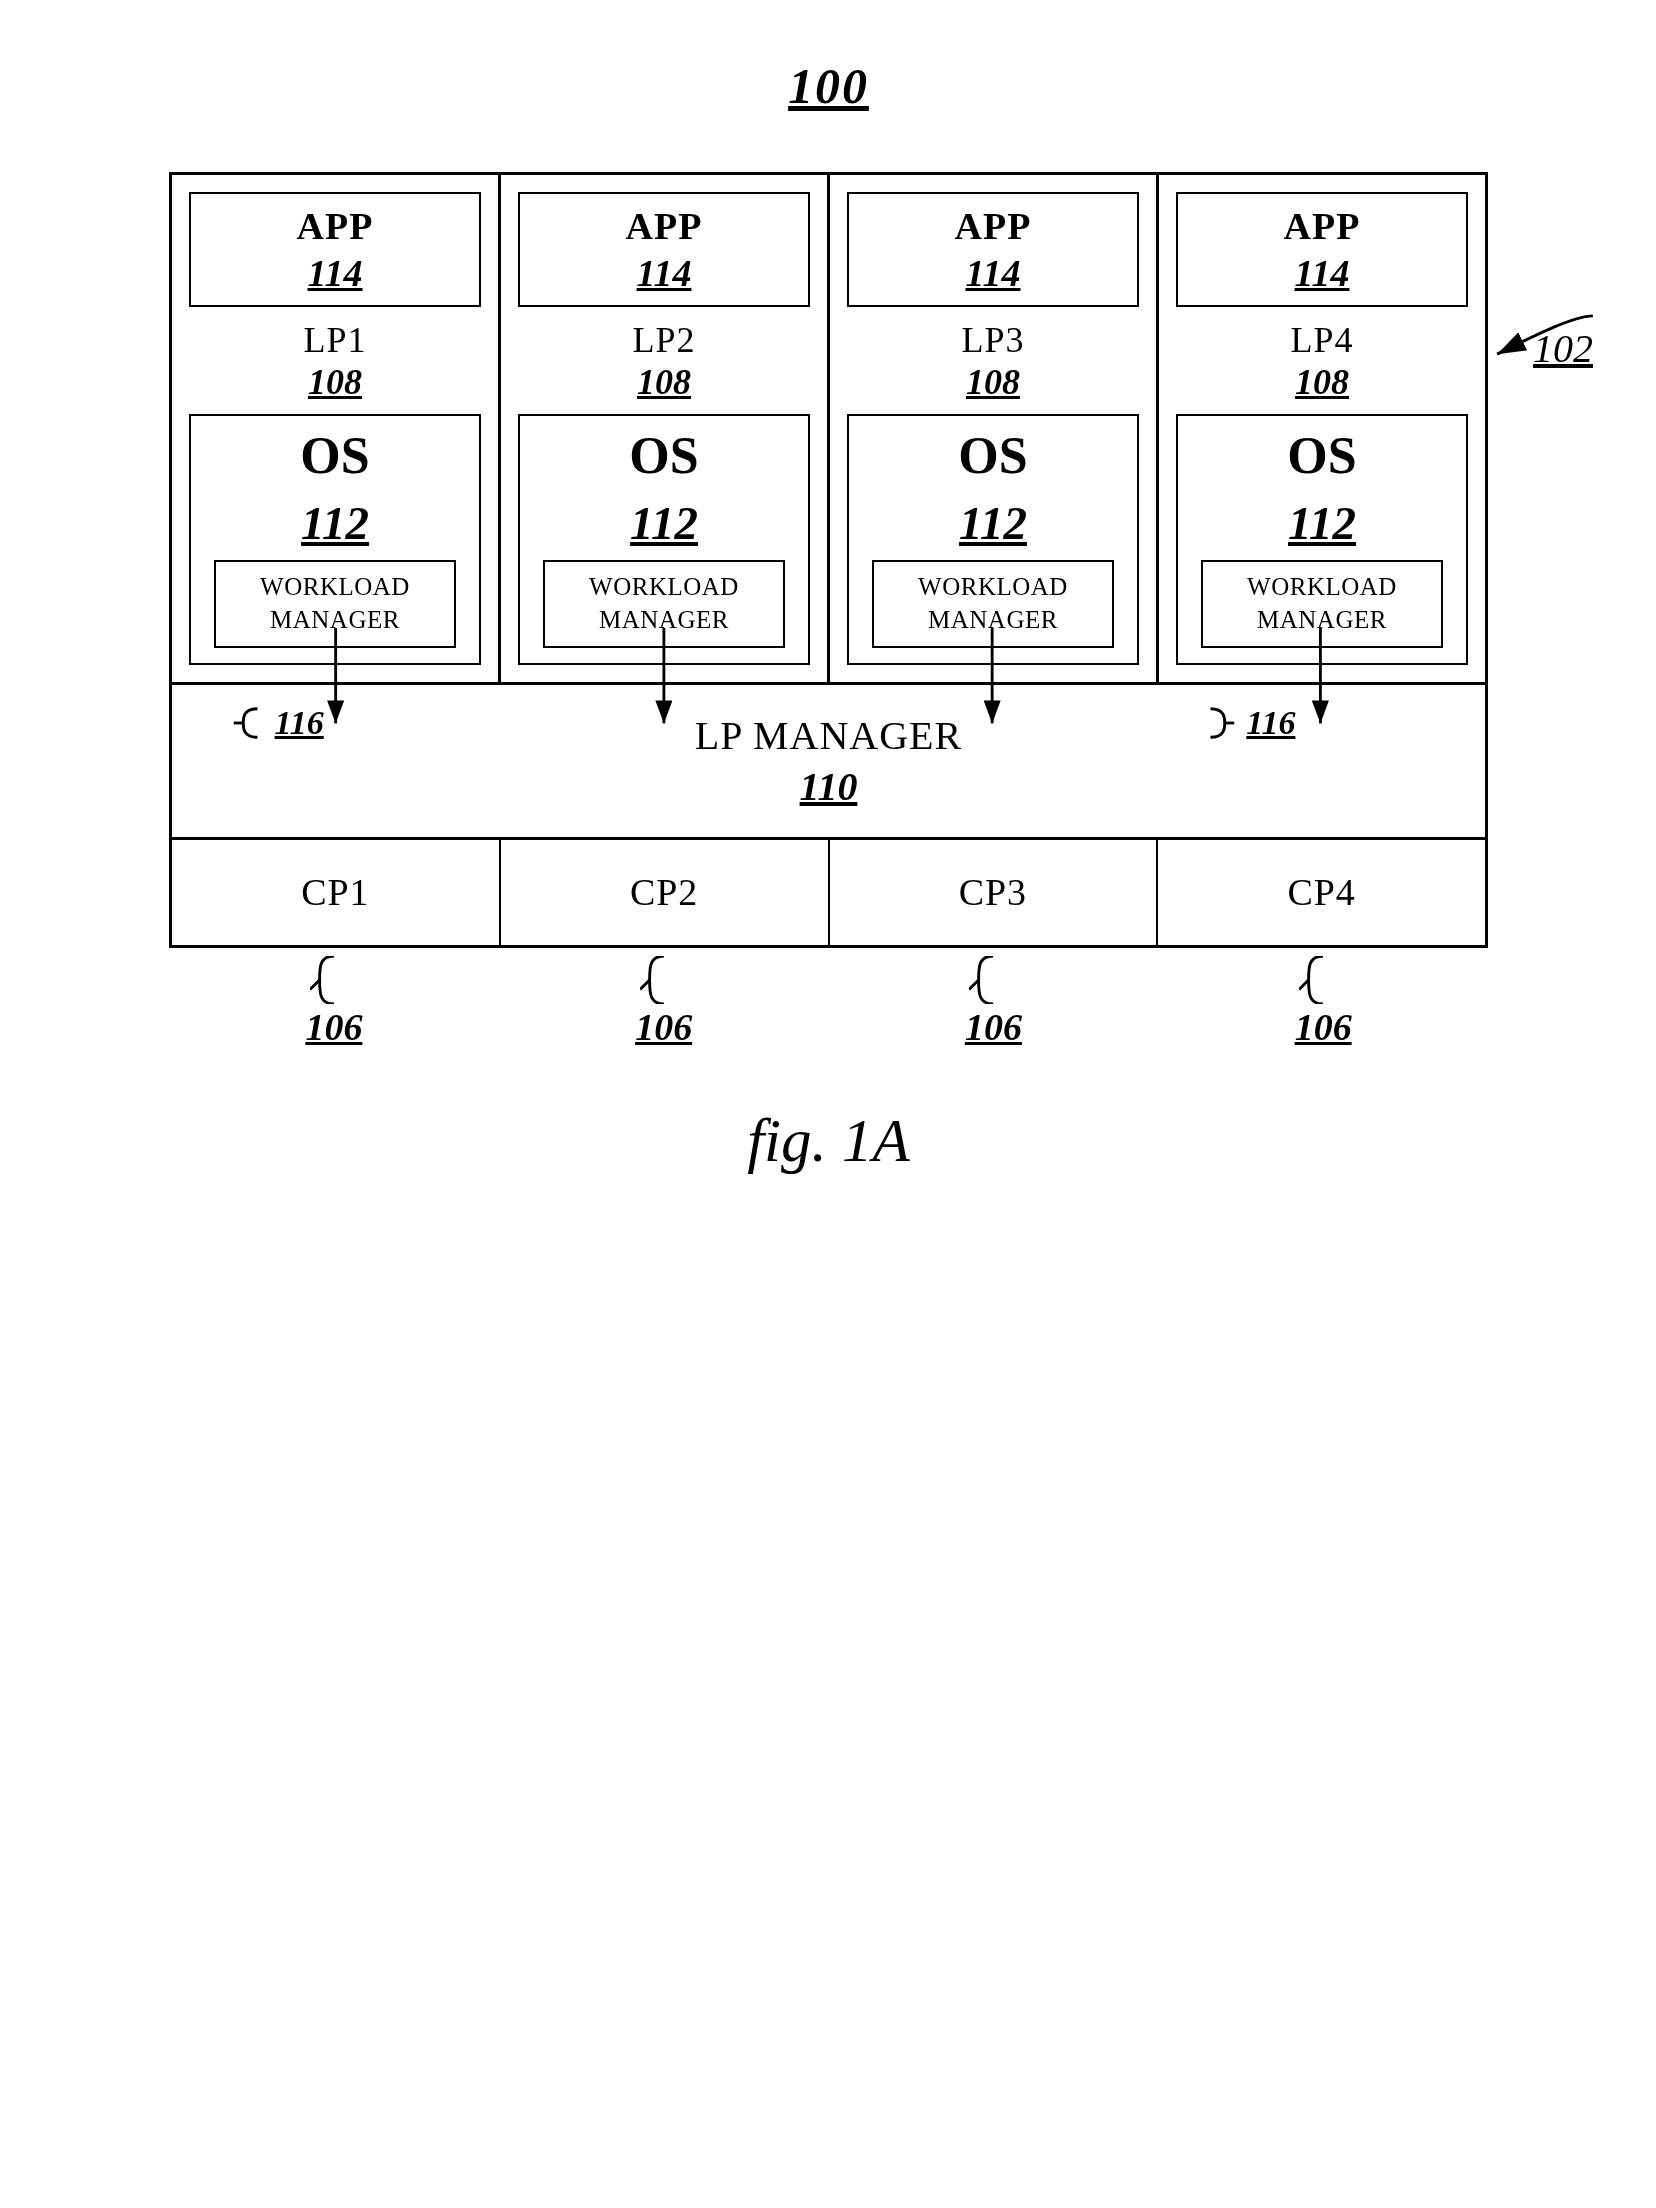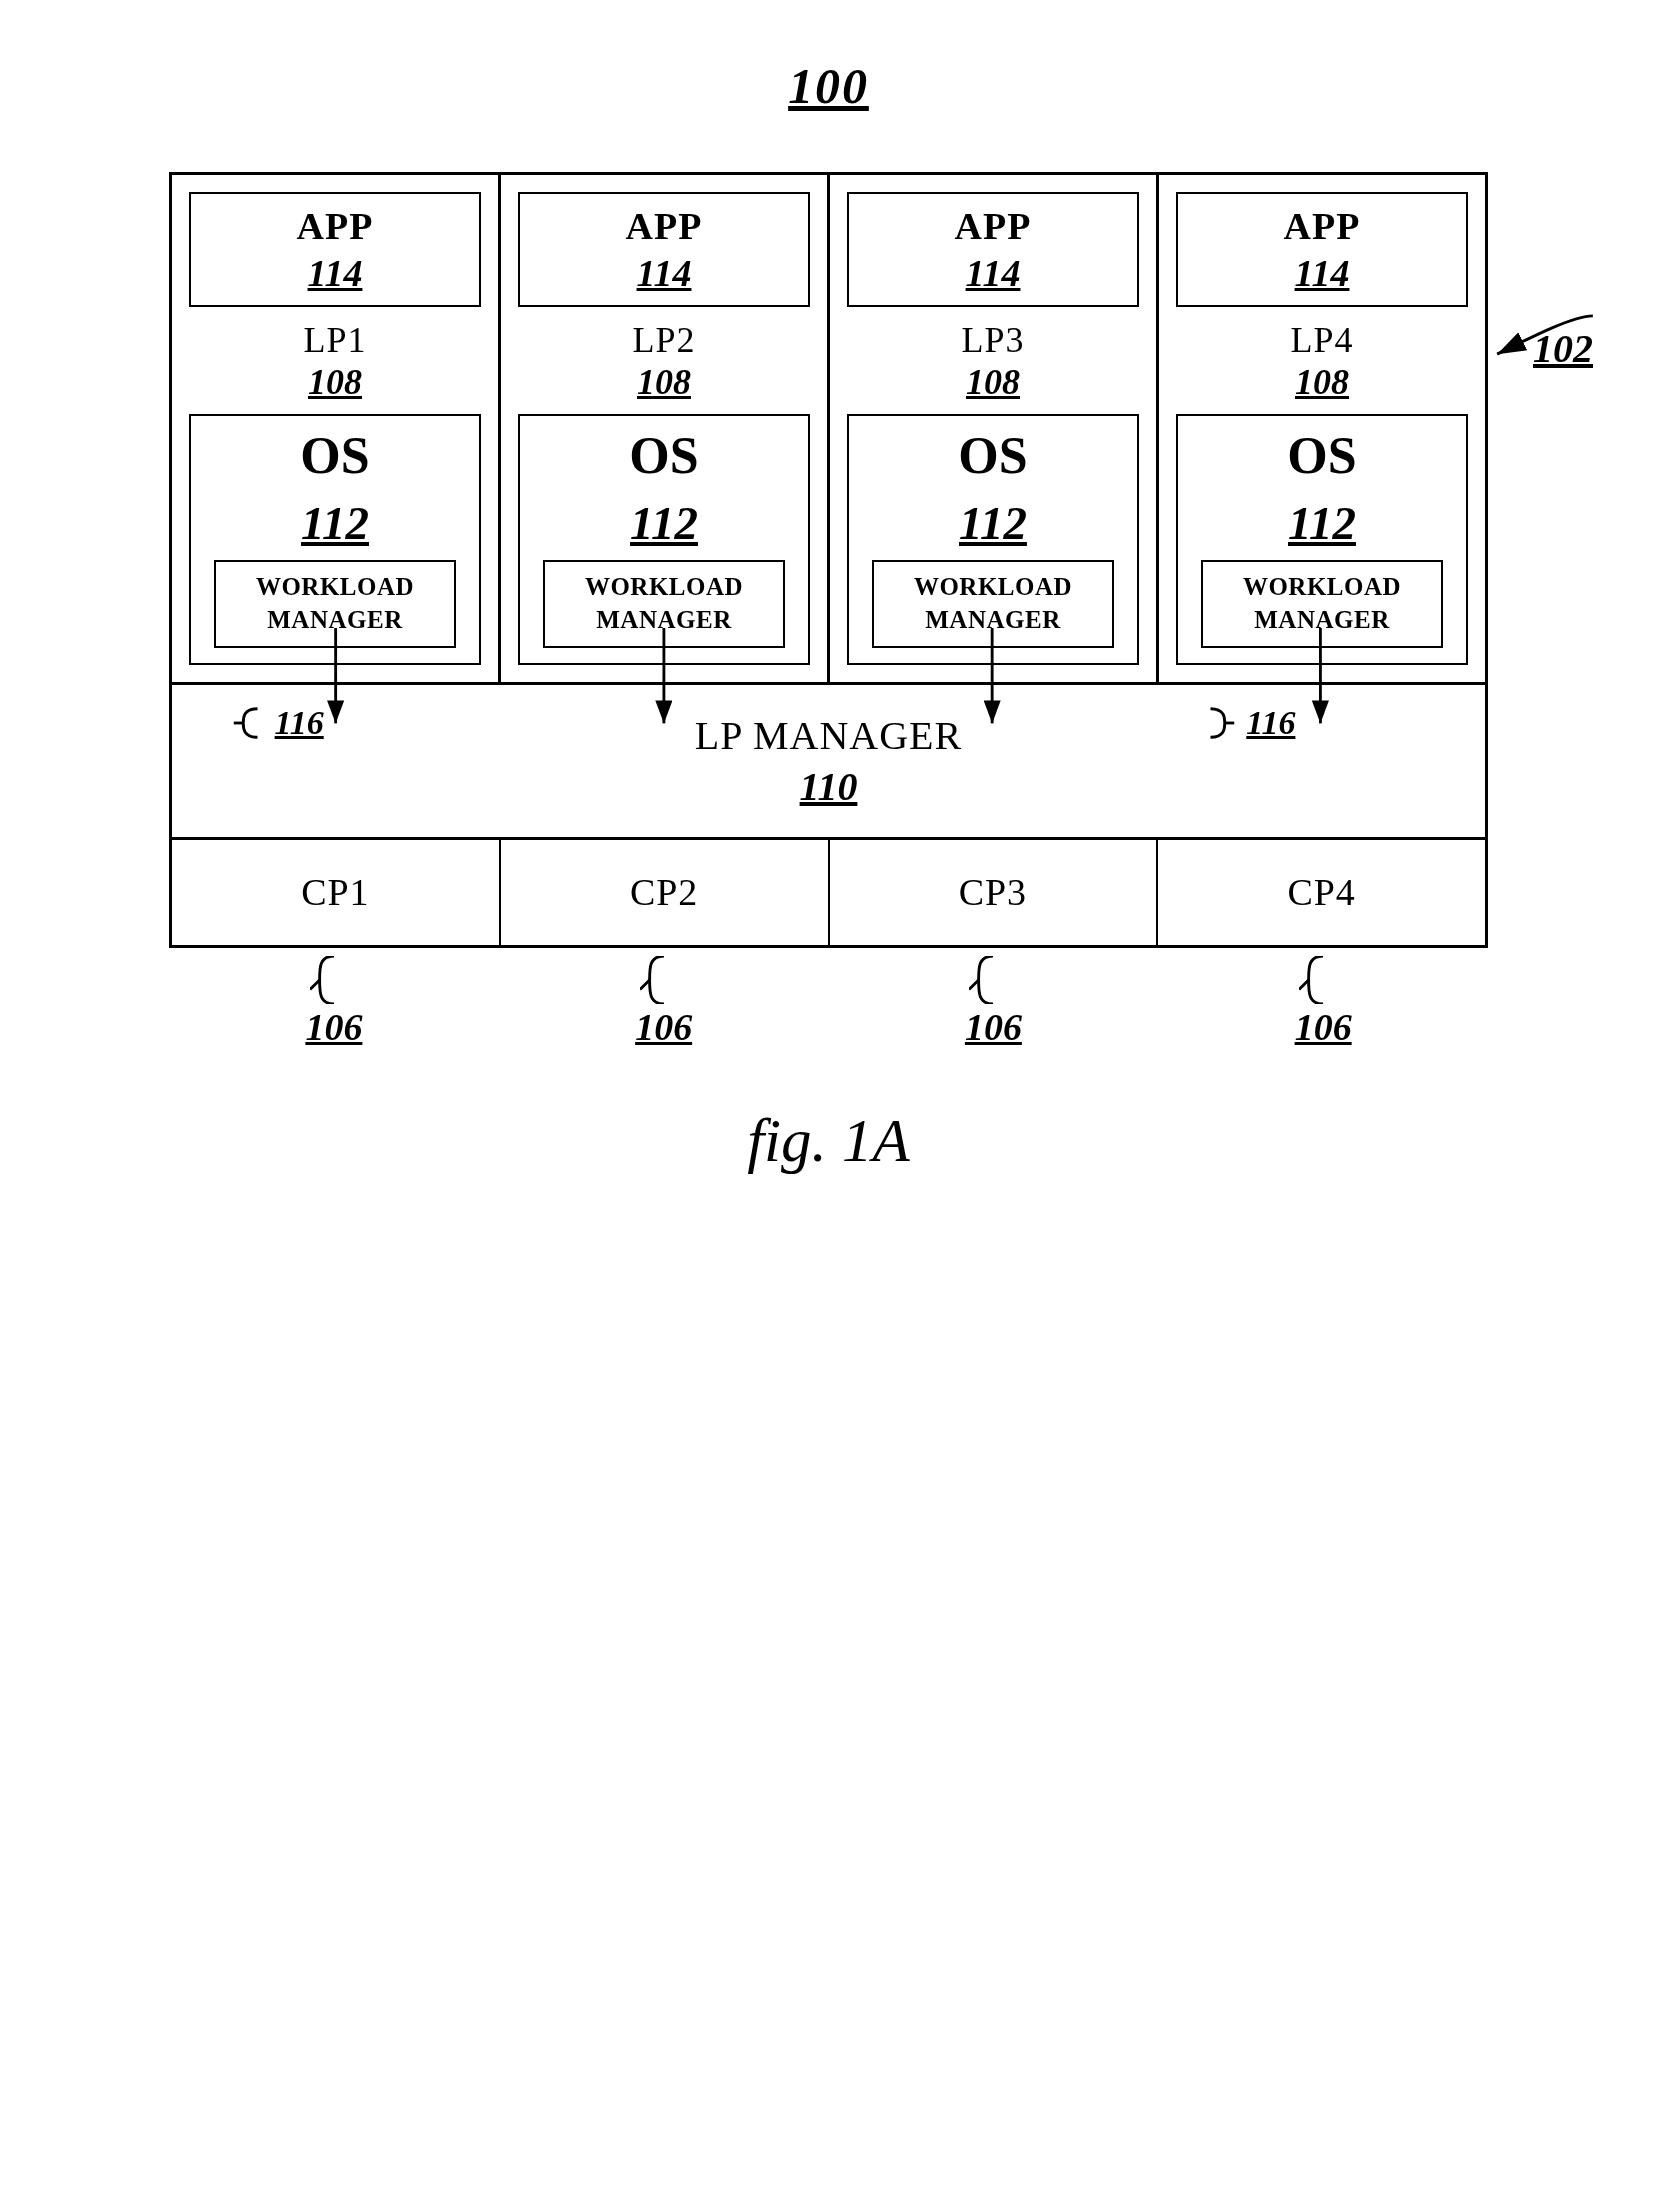--- a/index.html
+++ b/index.html
@@ -38,21 +38,21 @@
       width: 1319px;
     }
 
     
     .label-102 {
       position: absolute;
       right: -105px;
       top: 153px;
       font-size: 40px;
       font-style: italic;
-      font-weight: bold;
+      font-weight: normal;
       text-decoration: underline;
     }
 
     
     .system-box {
       border: 3.8px solid #000;
       width: 1319px;
       padding: 0;
       position: relative;
     }
@@ -149,21 +149,21 @@
       padding: 9.6px 5.7px;
       display: flex;
       flex-direction: column;
       align-items: center;
       justify-content: center;
       text-align: center;
       margin-bottom: 5.7px;
     }
     .wm-box .wm-text {
       font-size: 25px;
-      font-weight: bold;
+      font-weight: normal;
       letter-spacing: 0.5px;
       line-height: 1.3;
     }
 
     
     .lp-manager-row {
       padding: 27px 19px 27px 19px;
       display: flex;
       flex-direction: column;
       align-items: center;

